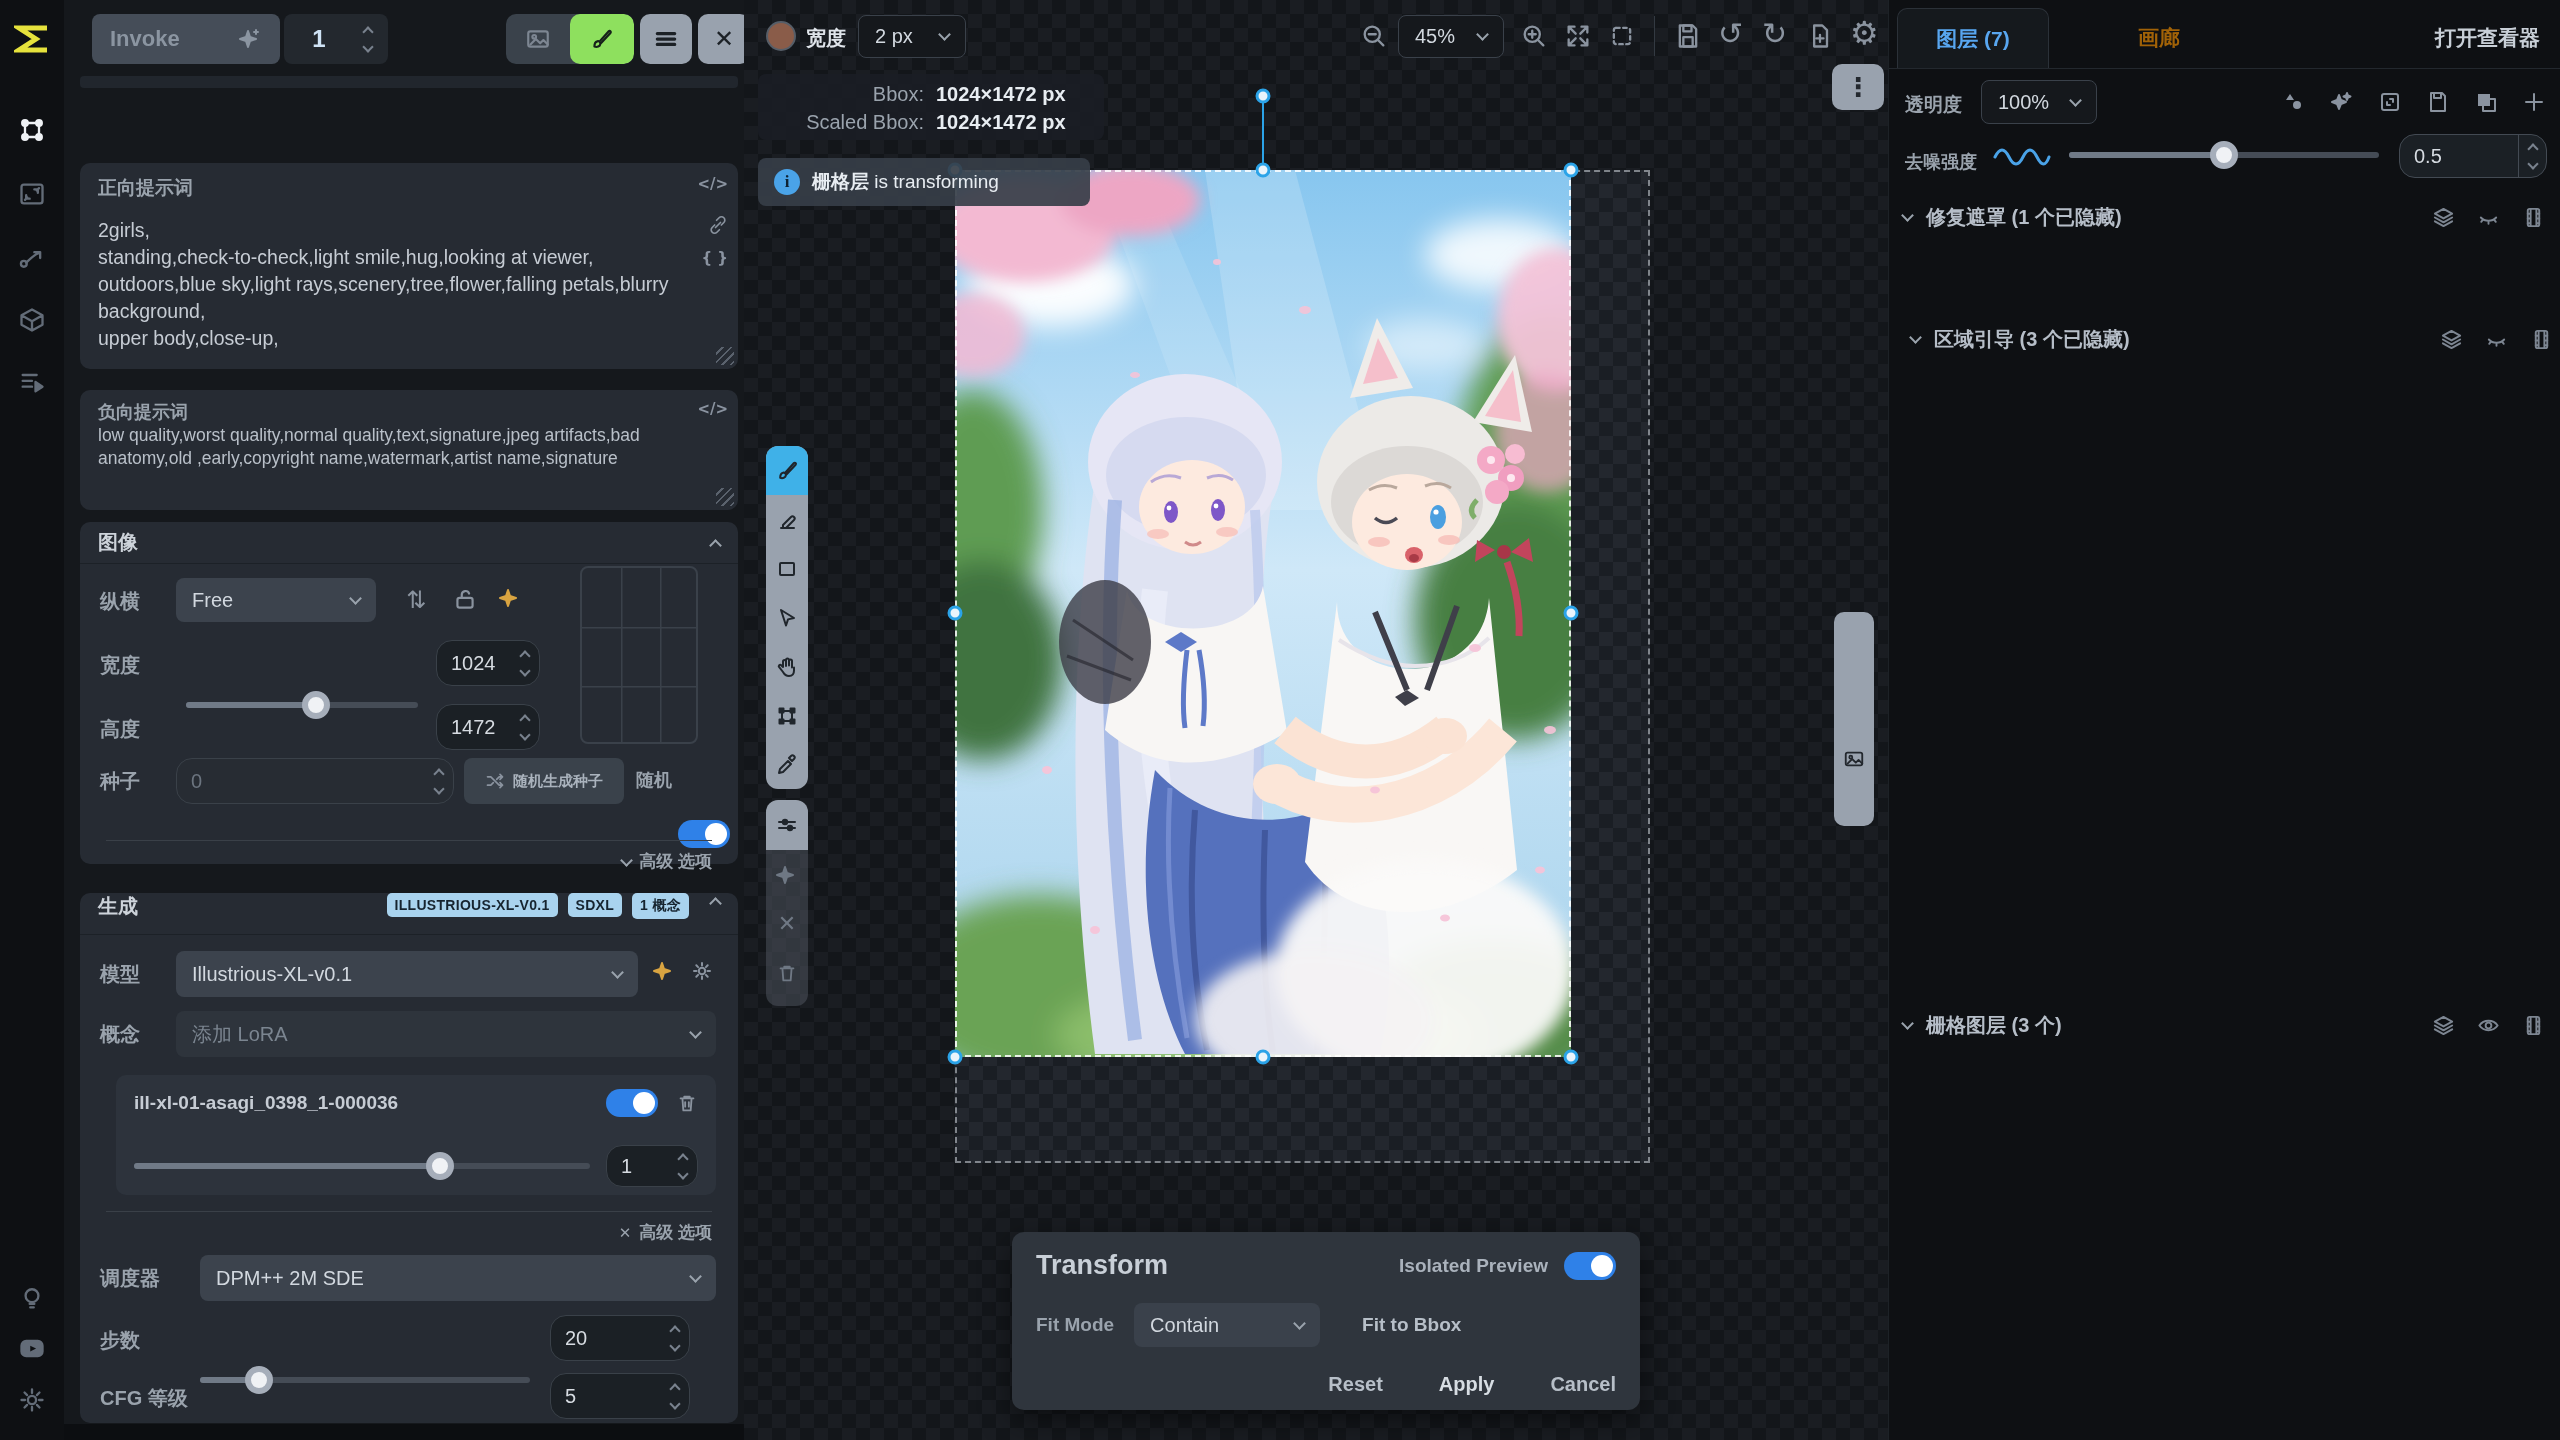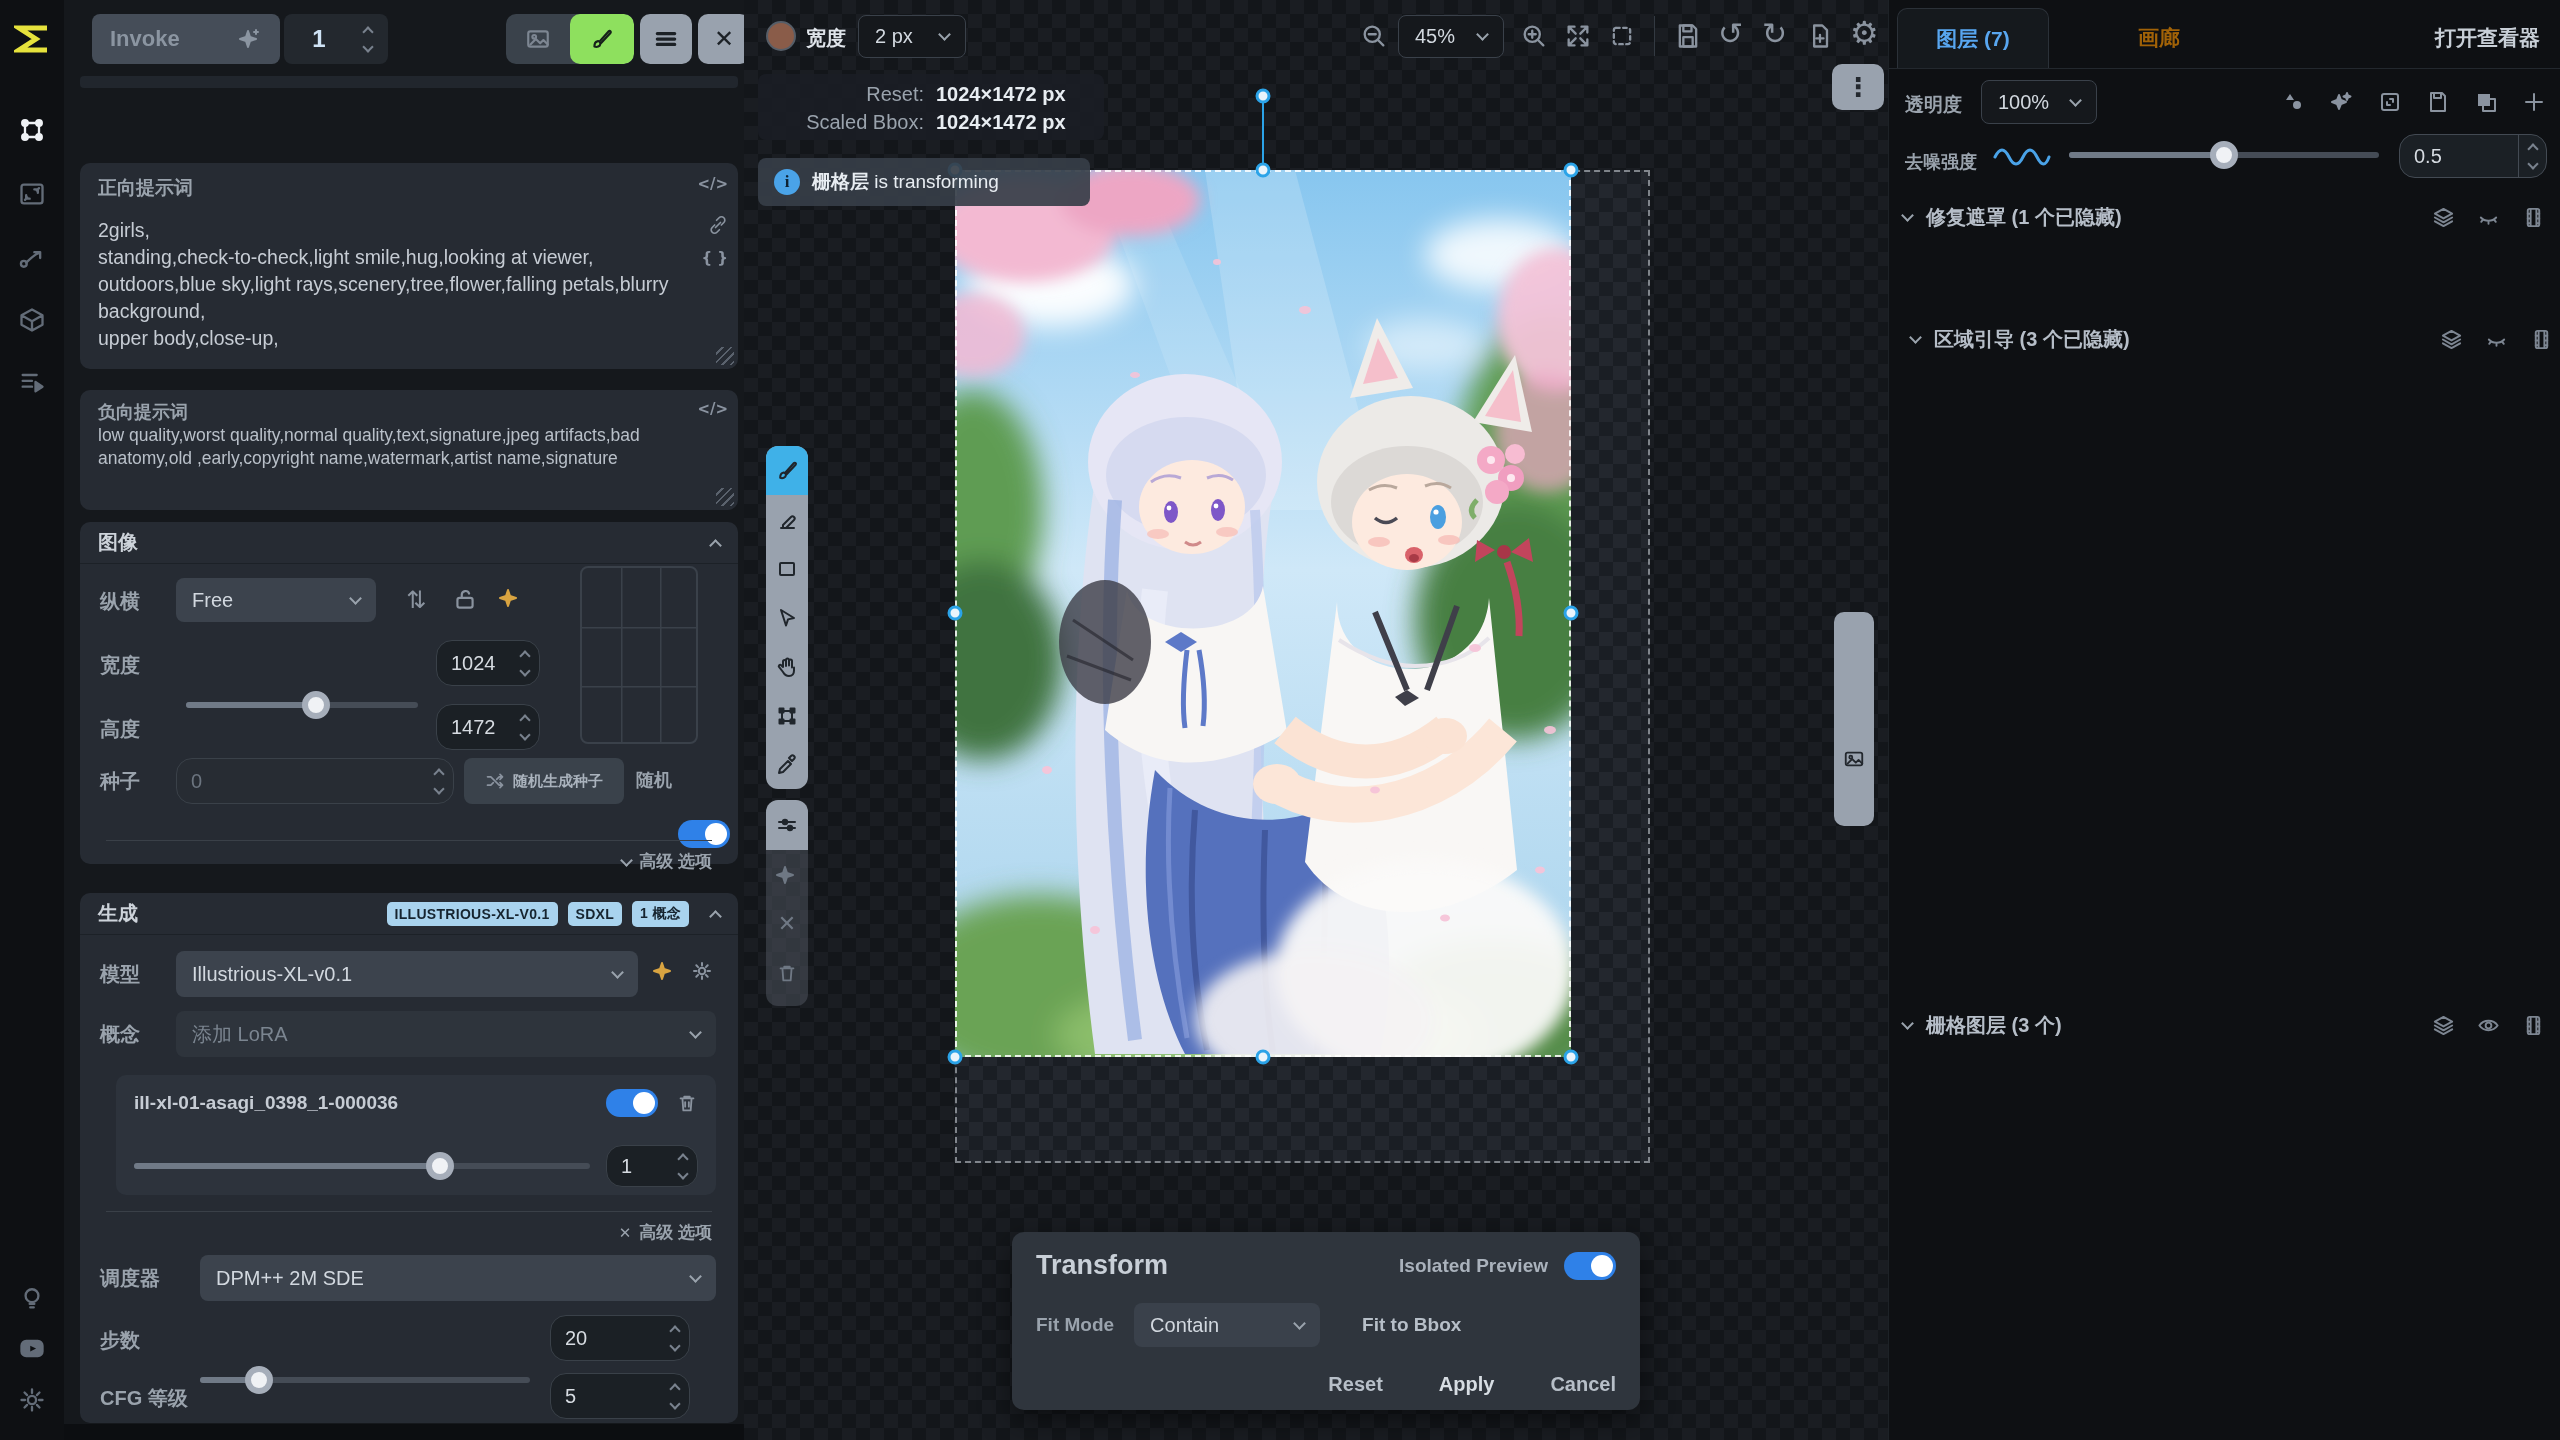--- a/index.html
+++ b/index.html
@@ -331,21 +331,21 @@
     <span class="lbl abs" style="left:556px;top:246px;font-size:18px">随机</span>
     <div class="toggle abs" style="left:598px;top:244px"></div>
     <div class="abs" style="left:26px;top:318px;width:606px;height:1px;background:#3a4048"></div>
     <div class="abs" style="right:26px;top:328px;display:flex;align-items:center;gap:8px">
       <i class="chv" style="margin:0 0 2px 0"></i>
       <span style="font-size:17px;color:#9aa3ad;font-weight:bold">高级 选项</span>
     </div>
   </div>
 
   <div class="abs card" style="left:16px;top:893px;width:658px;height:530px">
-    <div style="height:42px;display:flex;align-items:center;padding:0 18px;gap:10px;border-bottom:1px solid #1c2127">
+    <div style="height:42px;display:flex;align-items:flex-start;padding:0 18px;gap:10px;border-bottom:1px solid #1c2127">
       <span style="font-weight:bold;font-size:20px;color:#cdd3da;flex:1">生成</span>
       <span class="badge">ILLUSTRIOUS-XL-V0.1</span>
       <span class="badge">SDXL</span>
       <span class="badge">1 概念</span>
       <i class="chv up"></i>
     </div>
 
     <span class="lbl abs" style="left:20px;top:68px">模型</span>
     <div class="sel abs" style="left:96px;top:58px;width:462px;height:46px">
       <span class="flex1">Illustrious-XL-v0.1</span>
@@ -479,21 +479,21 @@
     </svg>
   <span class="glyph abs" style="left:974px;top:16px;font-size:30px;color:#8a939f">↺</span>
   <span class="glyph abs" style="left:1018px;top:16px;font-size:30px;color:#8a939f">↻</span>
   <svg class="ic abs" style="left:1062px;top:22px" width="28" height="28" viewBox="0 0 24 24">
       <path d="M7,3 h7 l4,4 v14 H7 Z M12,11 v6 M9,14 h6"></path>
     </svg>
   <span class="glyph abs" style="left:1106px;top:14px;font-size:32px;color:#8a939f">⚙</span>
 
   <div class="abs" style="left:14px;top:74px;width:346px;height:66px;background:rgba(26,30,36,0.88);border-radius:8px;padding:6px 16px;font-size:20px">
     <div style="display:flex;gap:12px;line-height:28px">
-        <span style="color:#9aa3ad;width:150px;text-align:right">Reset:</span>
+        <span style="color:#9aa3ad;width:150px;text-align:right">Bbox:</span>
         <span style="color:#e8edf2;font-weight:bold">1024×1472 px</span>
       </div>
     <div style="display:flex;gap:12px;line-height:28px">
         <span style="color:#9aa3ad;width:150px;text-align:right">Scaled Bbox:</span>
         <span style="color:#e8edf2;font-weight:bold">1024×1472 px</span>
       </div>
   </div>
 
   <div class="abs" style="left:14px;top:158px;width:332px;height:48px;background:rgba(54,62,72,0.92);border-radius:8px;display:flex;align-items:center;gap:12px;padding:0 16px">
     <span style="width:26px;height:26px;border-radius:50%;background:#4aa3e8;color:#0e2334;font-weight:bold;font-size:17px;display:flex;align-items:center;justify-content:center;font-family:'Liberation Serif',serif">i</span>

